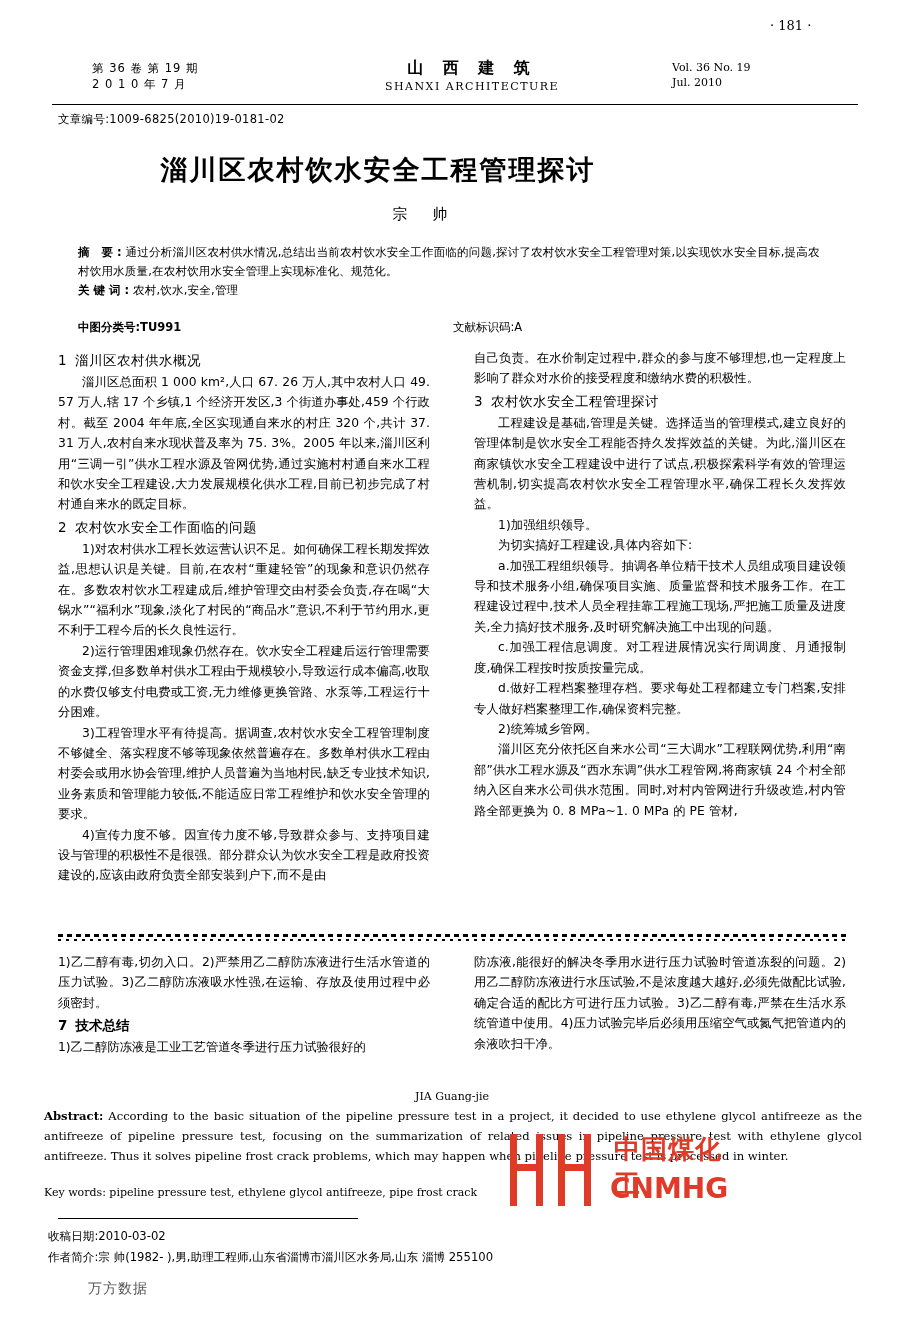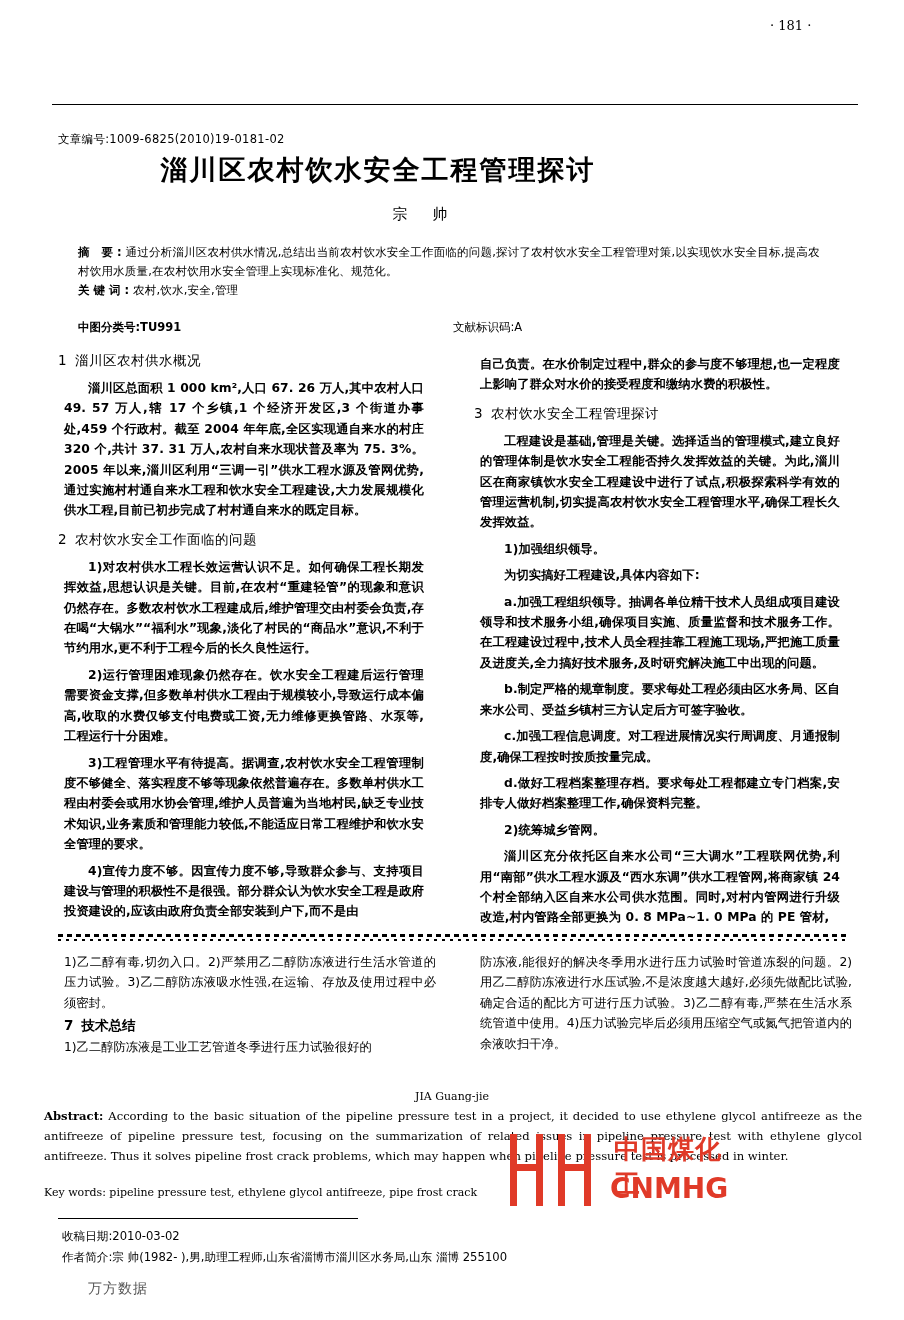--- a/index.html
+++ b/index.html
@@ -78,21 +78,21 @@
     left: 52px;
     top: 104px;
     width: 806px;
     border-top: 1px solid #000;
   }
 
   
   .artno {
     position: absolute;
     left: 58px;
-    top: 132px;
+    top: 112px;
     font-size: 11.5px;
     letter-spacing: 0.3px;
   }
   .title {
     position: absolute;
     left: 0;
     top: 152px;
     width: 756px;
     text-align: center;
     font-size: 27px;
@@ -142,21 +142,21 @@
     position: absolute;
     top: 348px;
     width: 372px;
     font-size: 12.3px;
     line-height: 20.4px;
     text-align: justify;
     letter-spacing: 0.1px;
   }
   .col.left  { left: 58px;  }
   .col.right { left: 474px; }
-  .col p { margin: 6px; text-indent: 24px; font-weight: bold; }
+  .col p { margin: 0; text-indent: 24px; }
   .col h3 {
     margin: 0;
     font-size: 13.5px;
     font-weight: normal;
     line-height: 24px;
     letter-spacing: 0.5px;
   }
   .col h3 .num { margin-right: 8px; }
   .col .noind { text-indent: 0; }
 
@@ -182,21 +182,20 @@
   }
 
   
   .fcol {
     position: absolute;
     top: 952px;
     width: 372px;
     font-size: 12.3px;
     line-height: 20.4px;
     text-align: justify;
-    margin-left: 6px;
   }
   .fcol.left  { left: 58px; }
   .fcol.right { left: 474px; }
   .fcol p { margin: 0; text-indent: 0; }
   .fcol h3 {
     margin: 0;
     font-size: 13.5px;
     font-weight: bold;
     line-height: 24px;
   }
@@ -284,40 +283,54 @@
   
   .fn-rule {
     position: absolute;
     left: 58px;
     top: 1218px;
     width: 300px;
     border-top: 1px solid #000;
   }
   .fn {
     position: absolute;
-    left: 62px;
+    left: 48px;
     top: 1226px;
     width: 790px;
     font-size: 11.6px;
     line-height: 21px;
   }
   .wanfang {
     position: absolute;
     left: 88px;
     top: 1280px;
     font-size: 14px;
     color: #555;
     letter-spacing: 1px;
   }
 </style>
 </head>
 <body>
 
 <div class="page">
 
+  <div class="header">
+    <div class="hdr-left">
+      <div>第 36 卷 第 19 期</div>
+      <div>2 0 1 0 年 7 月</div>
+    </div>
+    <div class="hdr-center">
+      <div class="hdr-cn">山 西 建 筑</div>
+      <div class="hdr-en">SHANXI  ARCHITECTURE</div>
+    </div>
+    <div class="hdr-right">
+      <div>Vol. 36  No. 19</div>
+      <div>Jul.    2010</div>
+    </div>
+  </div>
   <div class="hdr-page">· 181 ·</div>
   <div class="hdr-rule"></div>
 
   <div class="artno">文章编号:1009-6825(2010)19-0181-02</div>
   <div class="title">淄川区农村饮水安全工程管理探讨</div>
   <div class="author">宗  帅</div>
 
   <div class="abs">
     <p><span class="lbl">摘  要:</span><span>通过分析淄川区农村供水情况,总结出当前农村饮水安全工作面临的问题,探讨了农村饮水安全工程管理对策,以实现饮水安全目标,提高农村饮用水质量,在农村饮用水安全管理上实现标准化、规范化。</span></p>
     <p><span class="lbl">关键词:</span><span>农村,饮水,安全,管理</span></p>
@@ -338,21 +351,20 @@
     <p>4)宣传力度不够。因宣传力度不够,导致群众参与、支持项目建设与管理的积极性不是很强。部分群众认为饮水安全工程是政府投资建设的,应该由政府负责全部安装到户下,而不是由</p>
   </div>
 
   <div class="col right">
     <p class="noind">自己负责。在水价制定过程中,群众的参与度不够理想,也一定程度上影响了群众对水价的接受程度和缴纳水费的积极性。</p>
     <h3><span class="num">3</span><span>农村饮水安全工程管理探讨</span></h3>
     <p>工程建设是基础,管理是关键。选择适当的管理模式,建立良好的管理体制是饮水安全工程能否持久发挥效益的关键。为此,淄川区在商家镇饮水安全工程建设中进行了试点,积极探索科学有效的管理运营机制,切实提高农村饮水安全工程管理水平,确保工程长久发挥效益。</p>
     <p>1)加强组织领导。</p>
     <p>为切实搞好工程建设,具体内容如下:</p>
     <p>a.加强工程组织领导。抽调各单位精干技术人员组成项目建设领导和技术服务小组,确保项目实施、质量监督和技术服务工作。在工程建设过程中,技术人员全程挂靠工程施工现场,严把施工质量及进度关,全力搞好技术服务,及时研究解决施工中出现的问题。</p>
-    <p>b.制定严格的规章制度。要求每处工程必须由区水务局、区自来水公司、受益乡镇村三方认定后方可签字验收。</p>
     <p>c.加强工程信息调度。对工程进展情况实行周调度、月通报制度,确保工程按时按质按量完成。</p>
     <p>d.做好工程档案整理存档。要求每处工程都建立专门档案,安排专人做好档案整理工作,确保资料完整。</p>
     <p>2)统筹城乡管网。</p>
     <p>淄川区充分依托区自来水公司“三大调水”工程联网优势,利用“南部”供水工程水源及“西水东调”供水工程管网,将商家镇 24 个村全部纳入区自来水公司供水范围。同时,对村内管网进行升级改造,村内管路全部更换为 0. 8 MPa~1. 0 MPa 的 PE 管材,</p>
   </div>
 
   <div class="sep">
     <div class="line"></div>
     <div class="line2"></div>
   </div>

